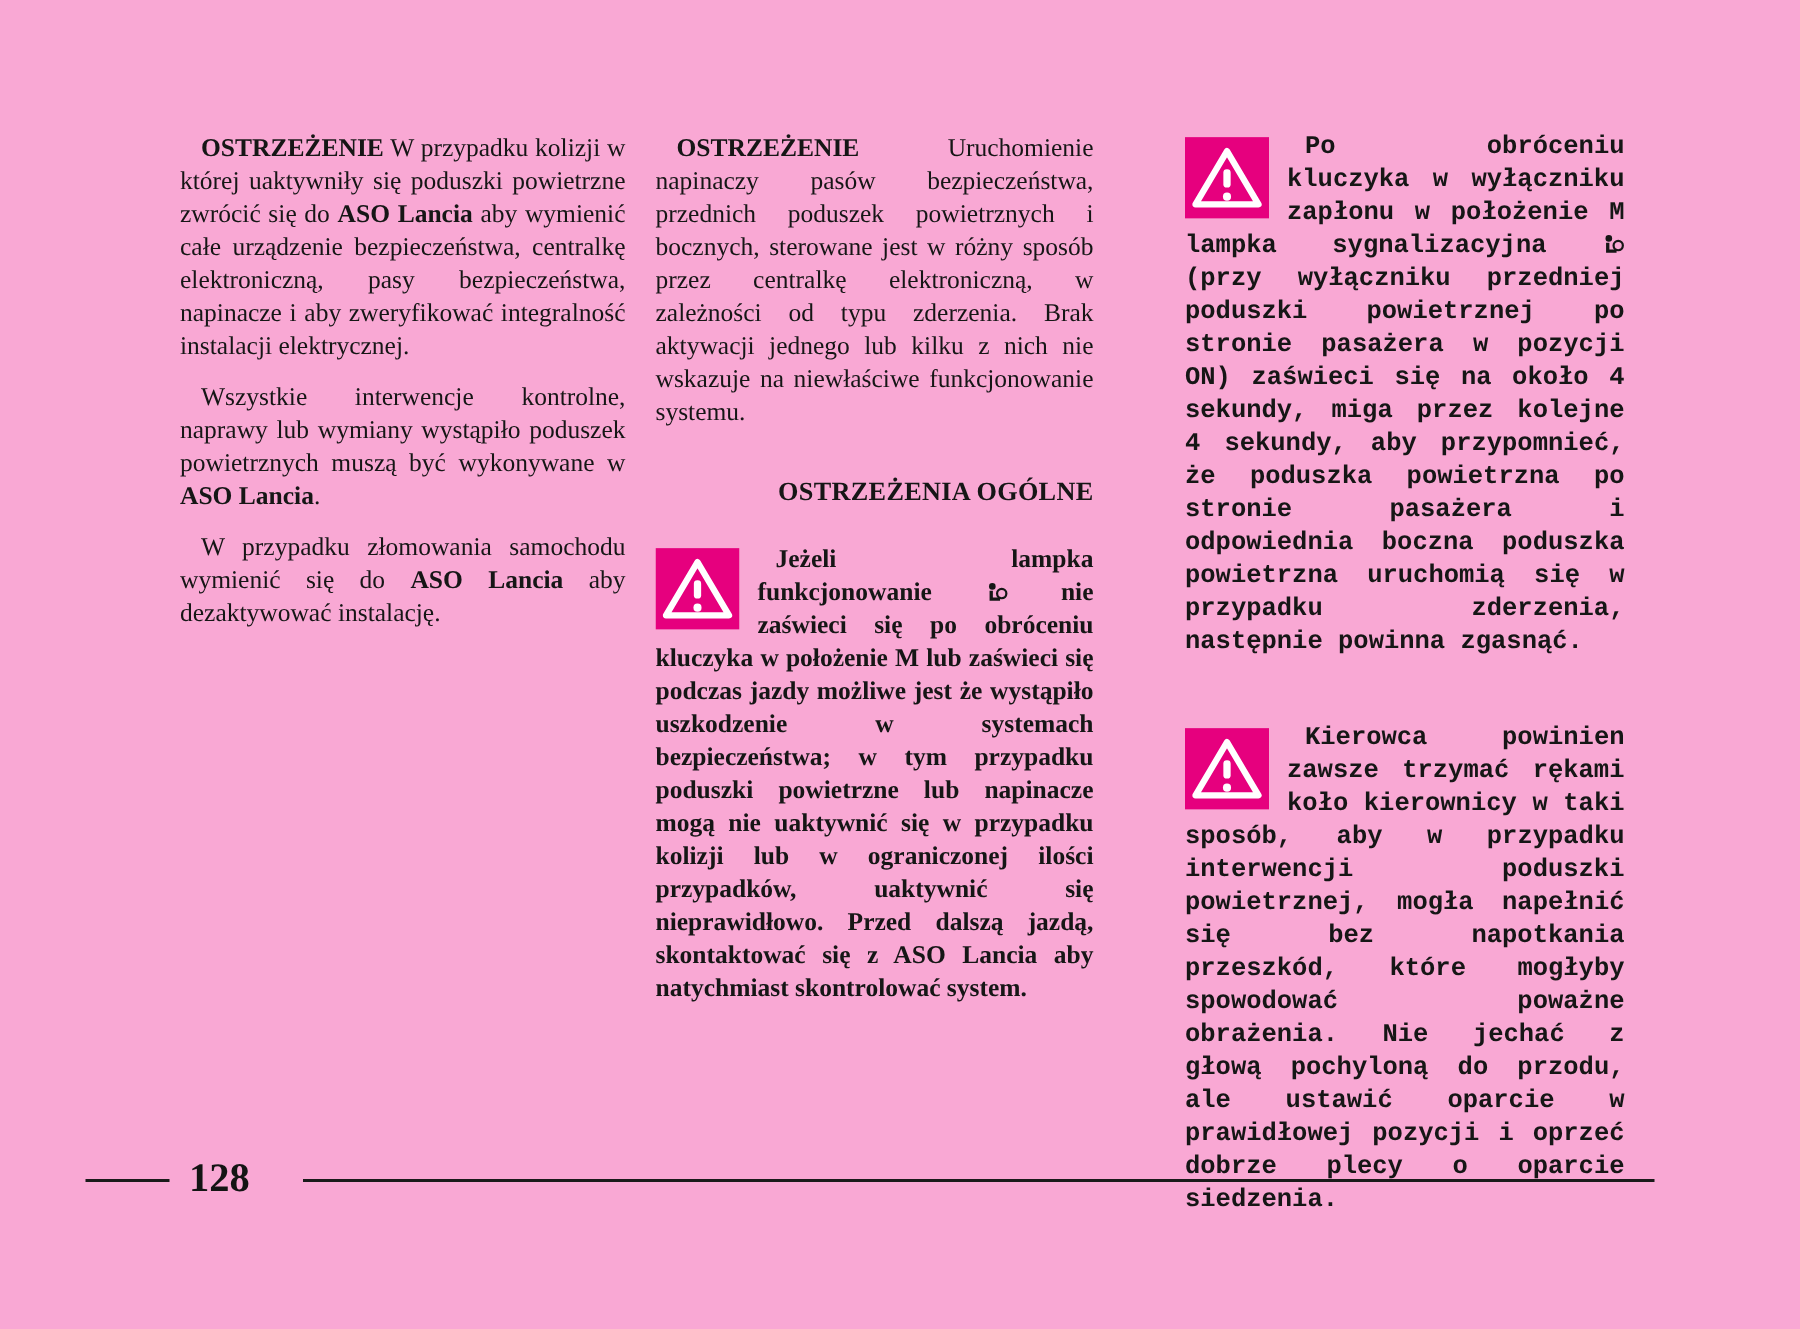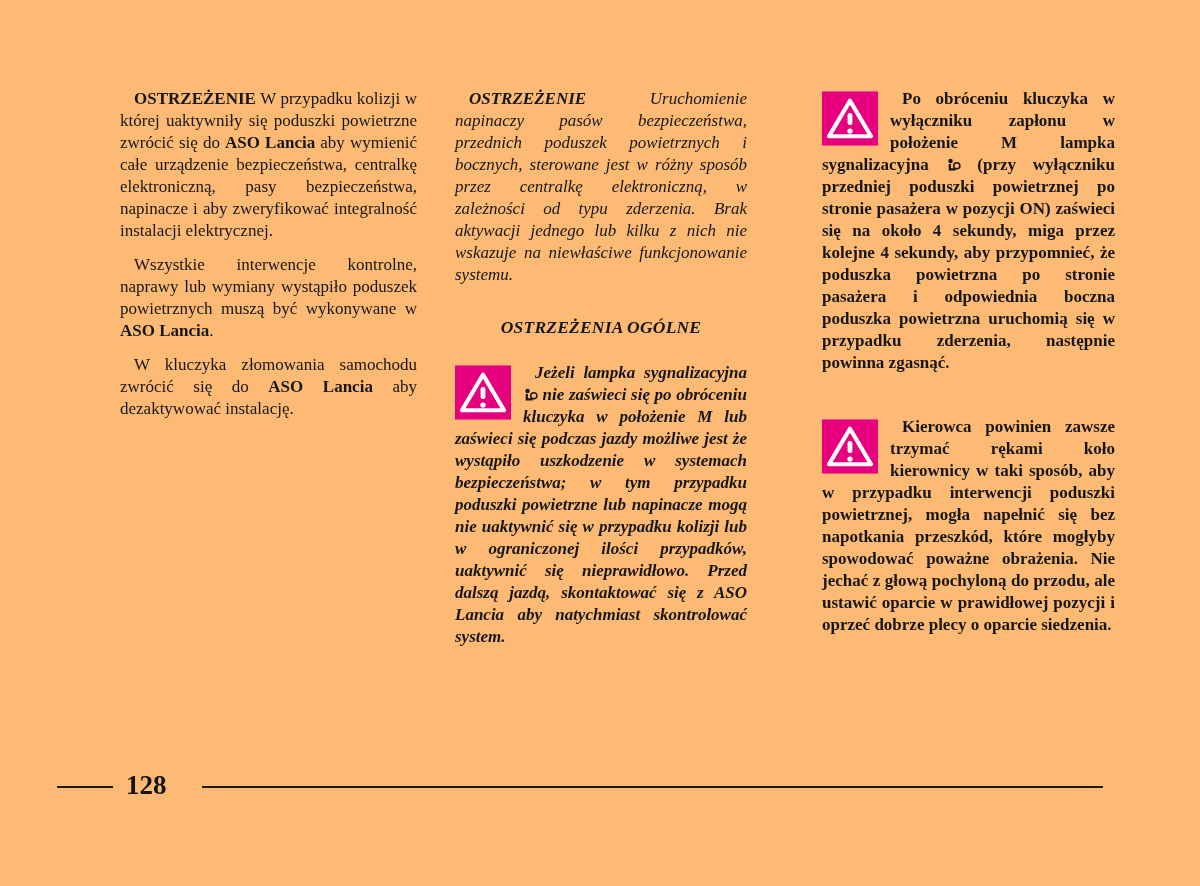--- a/index.html
+++ b/index.html
@@ -7,49 +7,49 @@
     padding: 0;
     background: #ffffff;
     width: 1200px;
     height: 886px;
     overflow: hidden;
   }
   .page {
     position: relative;
     width: 1200px;
     height: 886px;
-    background: #fdba74;
+    background: #f9a8d4;
     color: #161616;
     font-family: "Liberation Serif", serif;
   }
   .col {
     position: absolute;
     top: 88px;
     text-align: justify;
     font-size: 17px;
     line-height: 22px;
     hyphens: auto;
   }
   .col-left   { left: 120px; width: 297px; }
-  .col-middle { left: 455px; width: 292px; font-style: italic; }
-  .col-right  { left: 822px; width: 293px; }
+  .col-middle { left: 437px; width: 292px; }
+  .col-right  { left: 790px; width: 293px; font-family: Liberation Mono, monospace; }
 
   .para {
     margin: 0 0 12px 0;
     text-indent: 14px;
   }
   .bold { font-weight: bold; }
 
   .heading {
     font-weight: bold;
     font-size: 17.5px;
     letter-spacing: 0.2px;
     margin: 30px 0 24px 0;
     text-indent: 0;
-    text-align: center;
+    text-align: right;
   }
 
   .warn-para {
     font-weight: bold;
     margin: 0 0 14px 0;
     text-indent: 12px;
   }
   .warn-para.gap-after { margin-bottom: 42px; }
 
   .warn-icon {
@@ -95,38 +95,38 @@
 </head>
 <body>
 
 <div class="page">
 
   <div class="col col-left">
     <p class="para"><span class="bold">OSTRZEŻENIE</span><span> W przypadku kolizji w której uaktywniły się poduszki powietrzne zwrócić się do </span><span class="bold">ASO Lancia</span><span> aby wymienić całe urządzenie bezpieczeństwa, centralkę elektroniczną, pasy bezpieczeństwa, napinacze i aby zweryfikować integralność instalacji elektrycznej.</span></p>
 
     <p class="para"><span>Wszystkie interwencje kontrolne, naprawy lub wymiany wystąpiło poduszek powietrznych muszą być wykonywane w </span><span class="bold">ASO Lancia</span><span>.</span></p>
 
-    <p class="para"><span>W kluczyka złomowania samochodu zwrócić się do </span><span class="bold">ASO Lancia</span><span> aby dezaktywować instalację.</span></p>
+    <p class="para"><span>W przypadku złomowania samochodu wymienić się do </span><span class="bold">ASO Lancia</span><span> aby dezaktywować instalację.</span></p>
 
   </div>
 
   <div class="col col-middle">
     <p class="para"><span class="bold">OSTRZEŻENIE</span><span> Uruchomienie napinaczy pasów bezpieczeństwa, przednich poduszek powietrznych i bocznych, sterowane jest w różny sposób przez centralkę elektroniczną, w zależności od typu zderzenia. Brak aktywacji jednego lub kilku z nich nie wskazuje na niewłaściwe funkcjonowanie systemu.</span></p>
 
     <h3 class="heading">OSTRZEŻENIA OGÓLNE</h3>
 
     <p class="warn-para">
       <span class="warn-icon">
         <svg viewBox="0 0 60 58" xmlns="http://www.w3.org/2000/svg">
           <rect width="60" height="58" fill="#E6007E"></rect>
           <path d="M30 10 L52.5 48 L7.5 48 Z" fill="none" stroke="#ffffff" stroke-width="4.5" stroke-linejoin="round"></path>
           <rect x="27.4" y="23" width="5.2" height="13" rx="2.4" fill="#ffffff"></rect>
           <circle cx="30" cy="42.5" r="2.9" fill="#ffffff"></circle>
         </svg>
-      </span><span>Jeżeli lampka sygnalizacyjna </span><span class="lamp-icon">
+      </span><span>Jeżeli lampka funkcjonowanie </span><span class="lamp-icon">
         <svg viewBox="0 0 20 19" xmlns="http://www.w3.org/2000/svg">
           <circle cx="6" cy="4" r="3" fill="#161616"></circle>
           <path d="M5 8 L5 15.5 L13 15.5" stroke="#161616" stroke-width="3" fill="none"></path>
           <circle cx="14.5" cy="10.5" r="4.2" fill="none" stroke="#161616" stroke-width="2"></circle>
         </svg>
       </span><span> nie zaświeci się po obróceniu kluczyka w położenie M lub zaświeci się podczas jazdy możliwe jest że wystąpiło uszkodzenie w systemach bezpieczeństwa; w tym przypadku poduszki powietrzne lub napinacze mogą nie uaktywnić się w przypadku kolizji lub w ograniczonej ilości przypadków, uaktywnić się nieprawidłowo. Przed dalszą jazdą, skontaktować się z ASO Lancia aby natychmiast skontrolować system.</span></p>
   </div>
 
   <div class="col col-right">
     <p class="warn-para gap-after">

